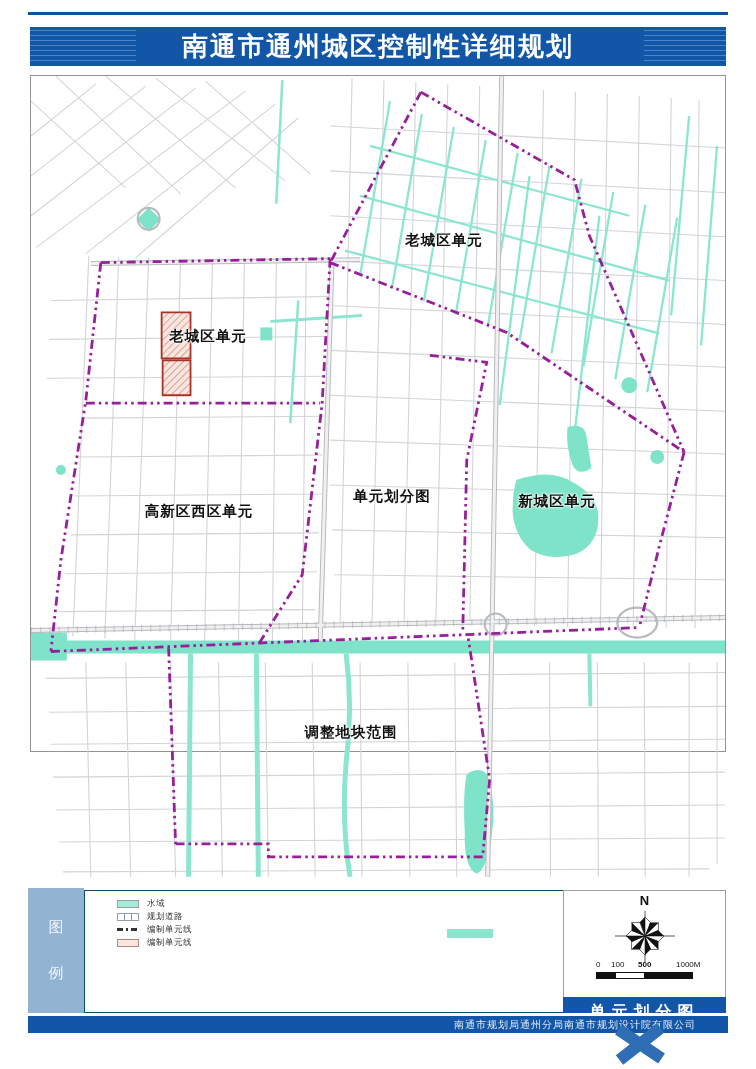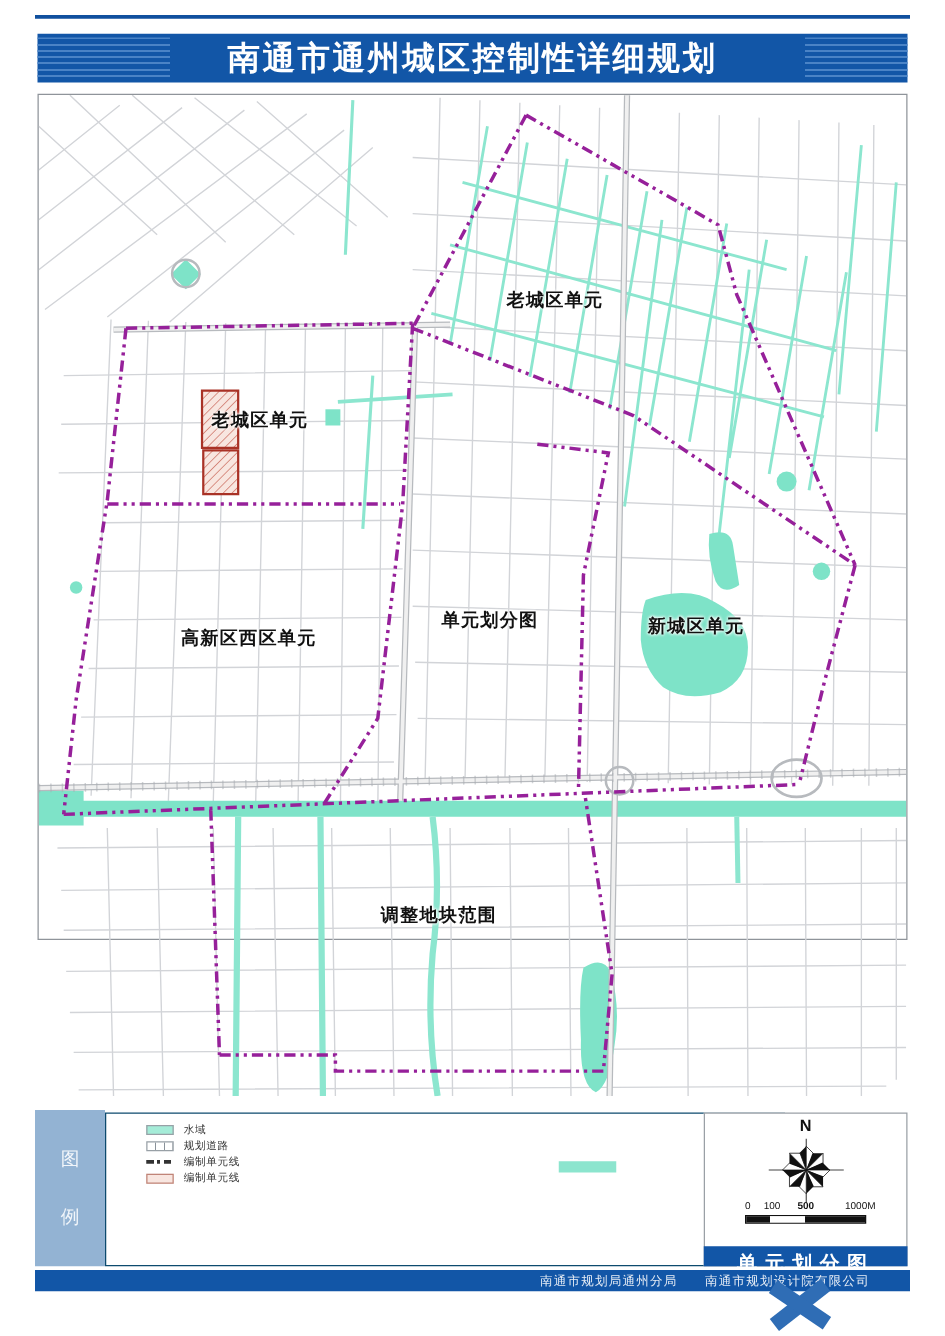--- a/index.html
+++ b/index.html
@@ -53,21 +53,21 @@
   .scalebar .n2{left:42px;font-weight:bold;}
   .scalebar .n3{left:80px;}
   .scalebar .bar{margin-top:2px;display:flex;height:5px;border:1px solid #111;width:95px;box-sizing:content-box;}
   .scalebar .s1{width:19px;background:#111;}
   .scalebar .s2{width:28px;background:#fff;}
   .scalebar .s3{width:48px;background:#111;}
   .unit-banner{position:absolute;left:-1px;right:-1px;bottom:-1px;height:16px;background:#1256a7;
     color:#fff;font-size:16px;font-weight:bold;letter-spacing:6px;text-align:center;line-height:29px;}
 
   .footer-bar{position:absolute;left:28px;top:1016px;width:700px;height:17px;background:#1256a7;z-index:1;
-    display:flex;justify-content:flex-end;align-items:center;gap:22px;padding-right:32px;box-sizing:border-box;}
+    display:flex;justify-content:flex-end;align-items:center;padding-right:32px;box-sizing:border-box;}
   .footer-bar span{color:#e8eef6;font-size:10px;letter-spacing:1px;}
 
   .wm-logo{position:absolute;left:604px;top:1022px;width:62px;height:46px;z-index:2;}
   .wm-logo i{position:absolute;left:10px;top:16px;width:52px;height:12px;background:#2f6db5;display:block;}
   .wm-logo .a{transform:rotate(-38deg);}
   .wm-logo .b{transform:rotate(34deg);}
   .watermark{position:absolute;left:556px;top:1029px;z-index:3;font-size:23px;font-weight:bold;color:#97989b;
     letter-spacing:0;white-space:nowrap;
     text-shadow:-2px 0 0 #fff,2px 0 0 #fff,0 -2px 0 #fff,0 2px 0 #fff,-1px -1px 0 #fff,1px 1px 0 #fff,-1px 1px 0 #fff,1px -1px 0 #fff;}
 </style>

